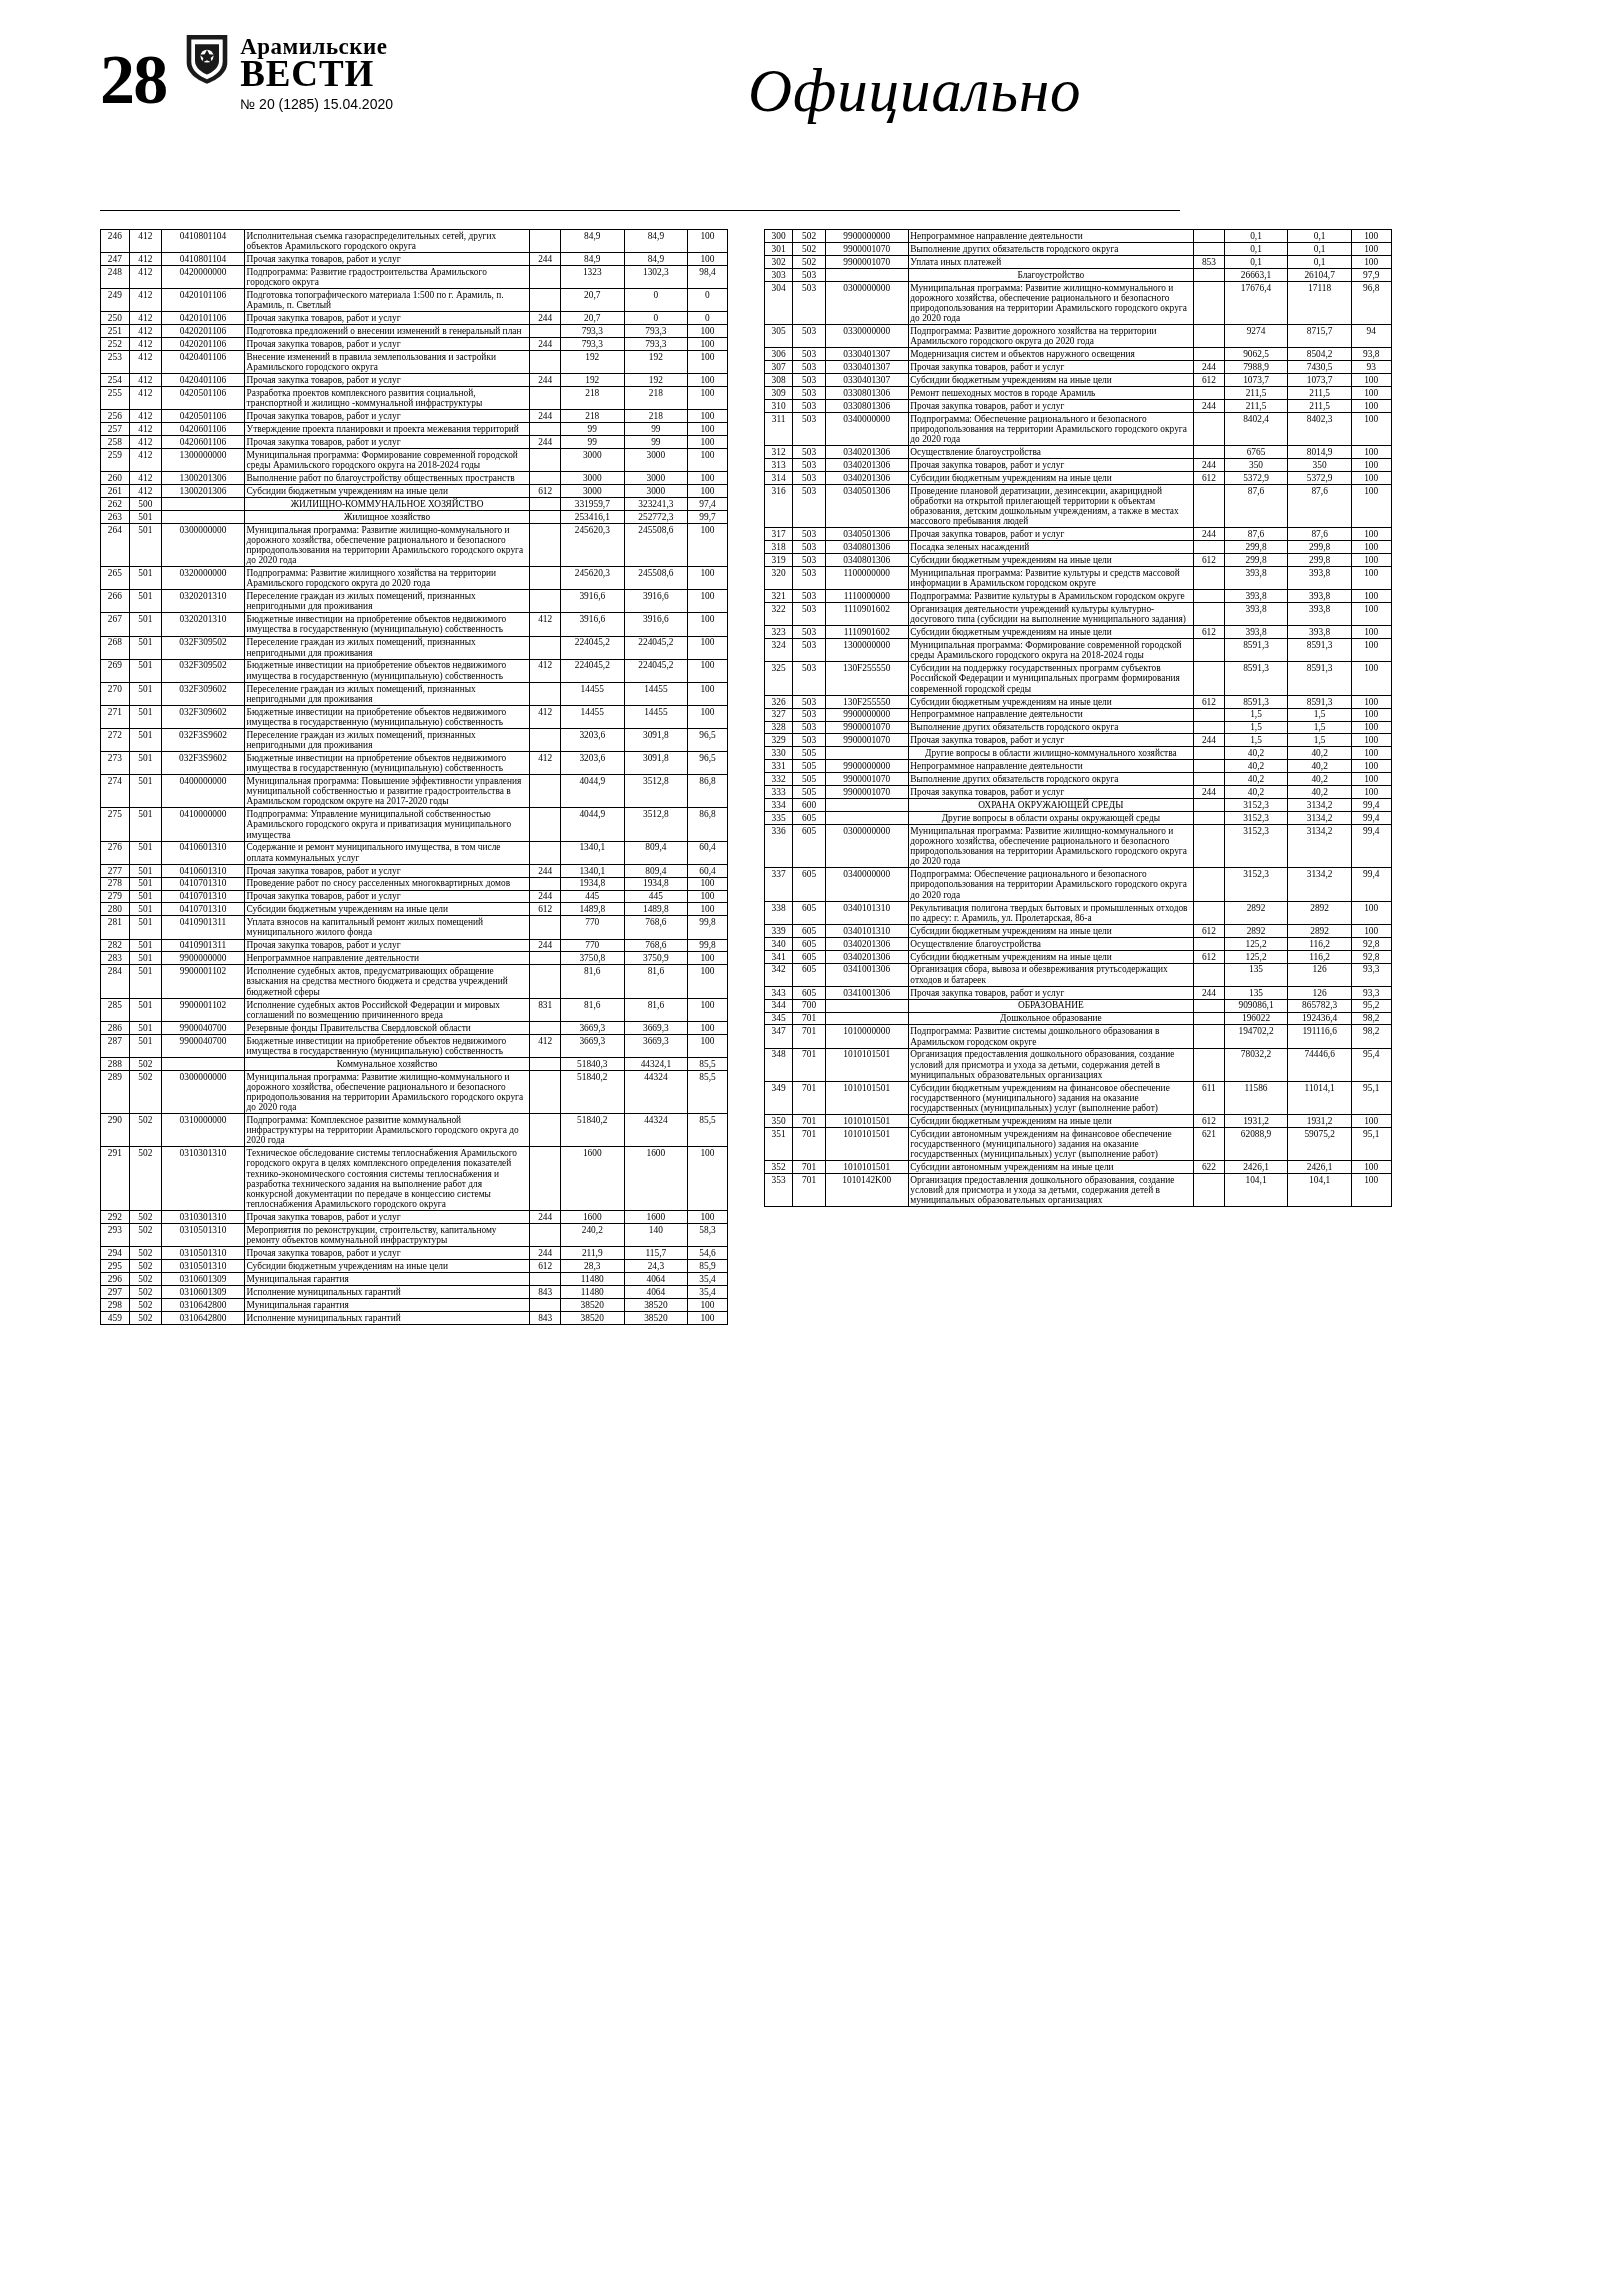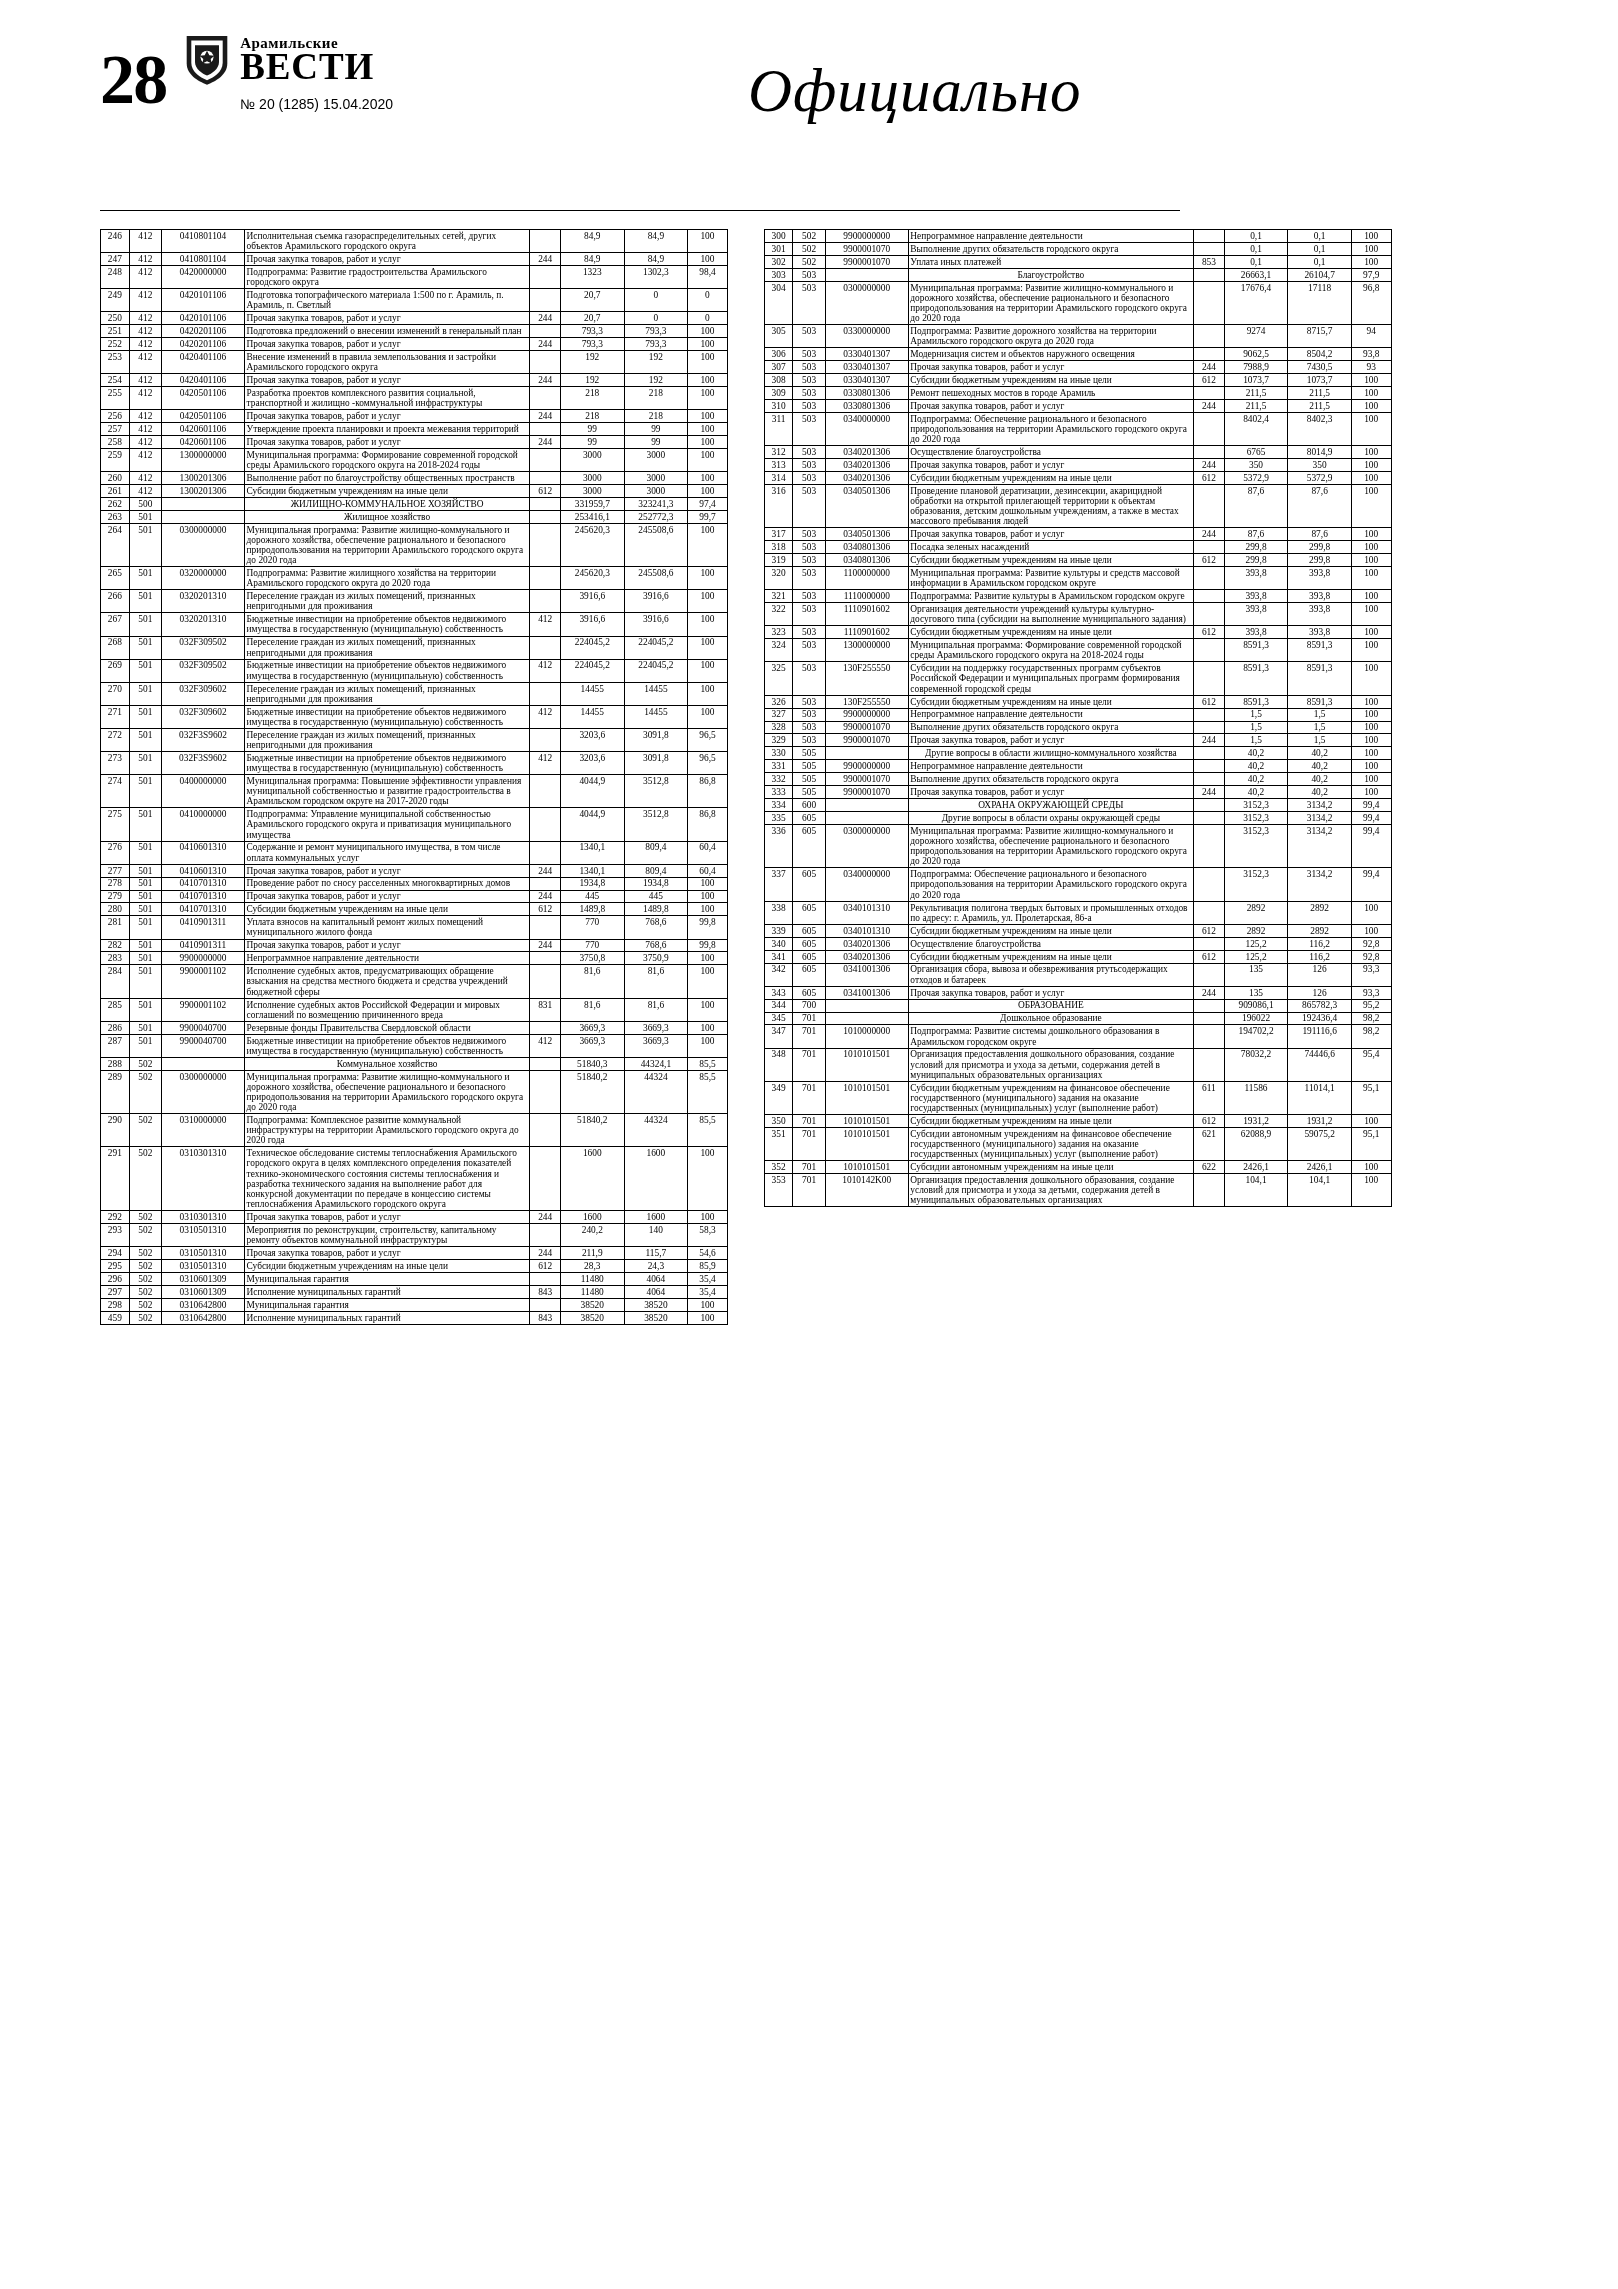--- a/index.html
+++ b/index.html
@@ -48,35 +48,35 @@
     position: relative;
     top: -3.7px;
   }
   .title-block {
     display: flex;
     flex-direction: column;
     line-height: 1;
   }
   .brand-1 {
     font-family: "Liberation Serif", serif;
-    font-size: 15px;
+    font-size: 23px;
     font-weight: bold;
     letter-spacing: 0.5px;
   }
   .brand-2 {
     font-family: "Liberation Serif", serif;
     font-size: 37px;
     font-weight: bold;
     letter-spacing: 0.9px;
     margin-top: -2.8px;
   }
   .issue-line {
     font-family: "Liberation Sans", sans-serif;
     font-size: 14px;
-    margin-top: 12px;
+    margin-top: 5px;
     white-space: nowrap;
   }
   .official {
     position: absolute;
     left: 748px;
     top: 56px;
     font-family: "Liberation Serif", serif;
     font-style: italic;
     font-size: 61px;
     letter-spacing: 0.9px;

